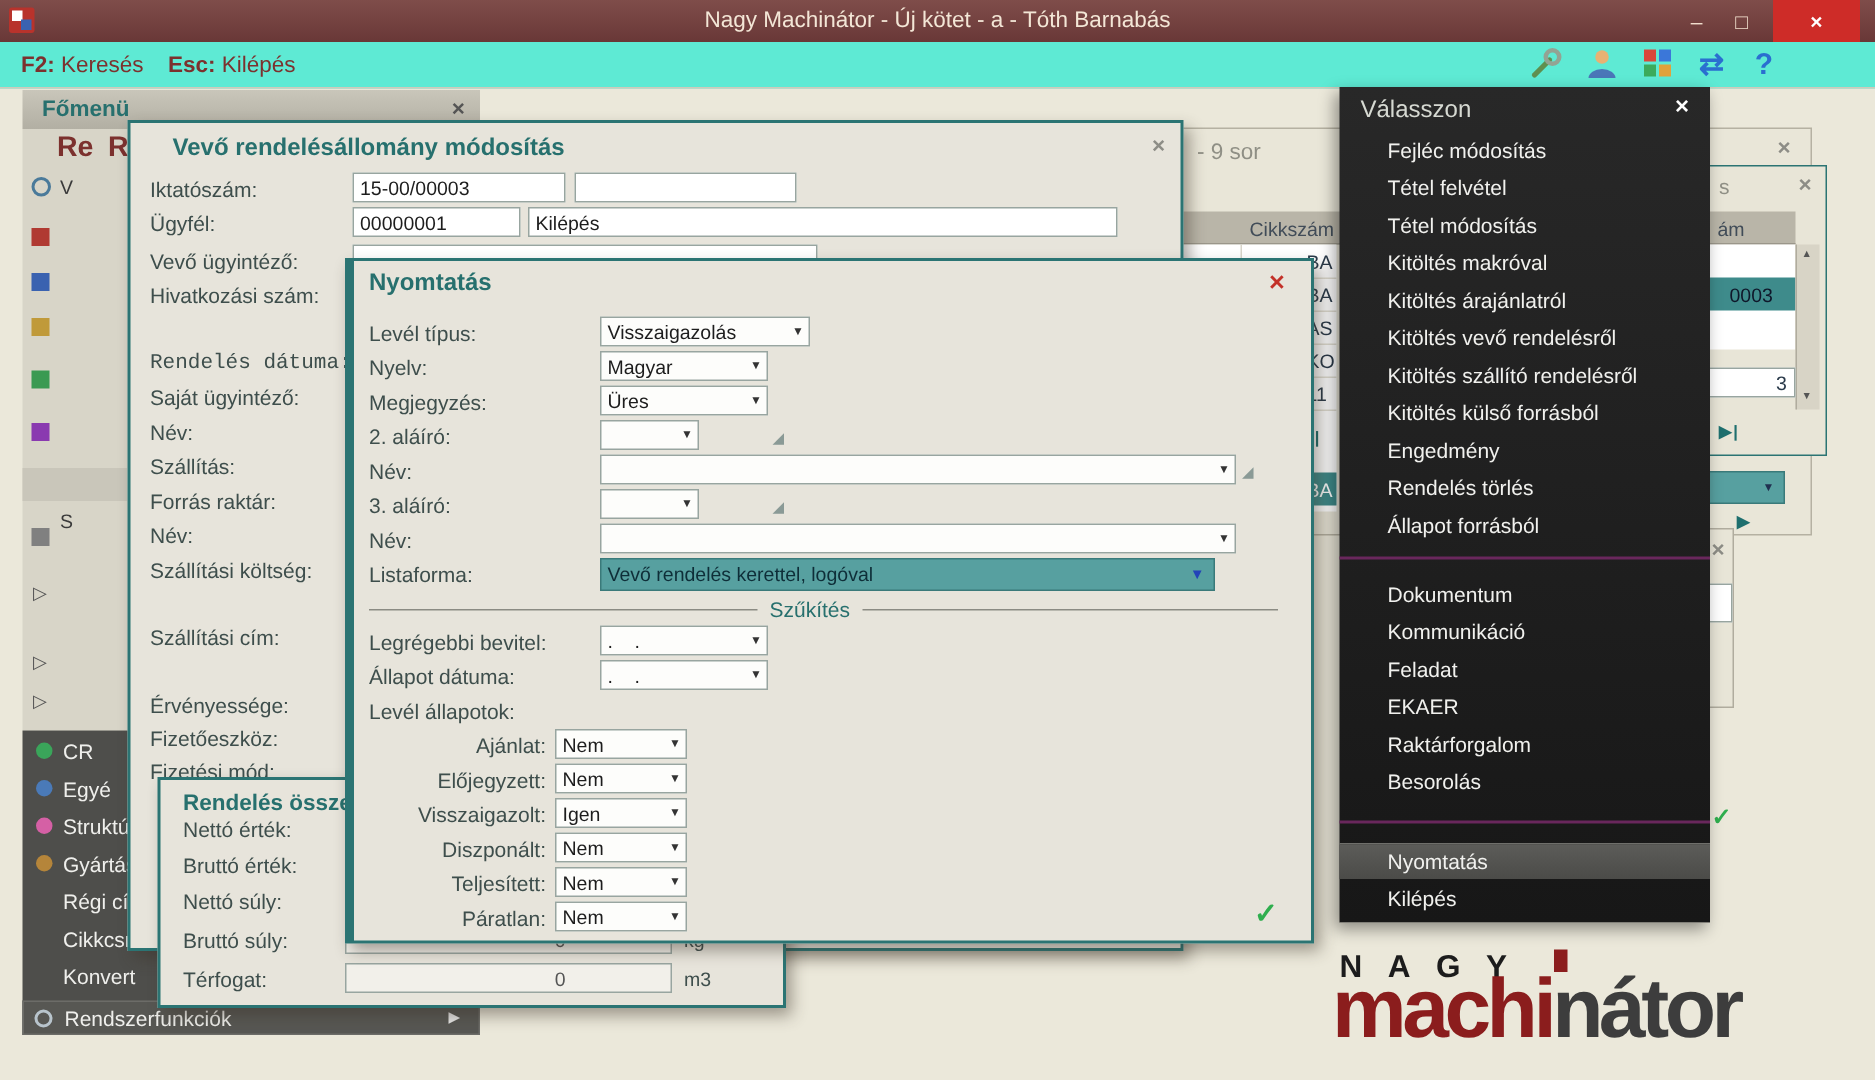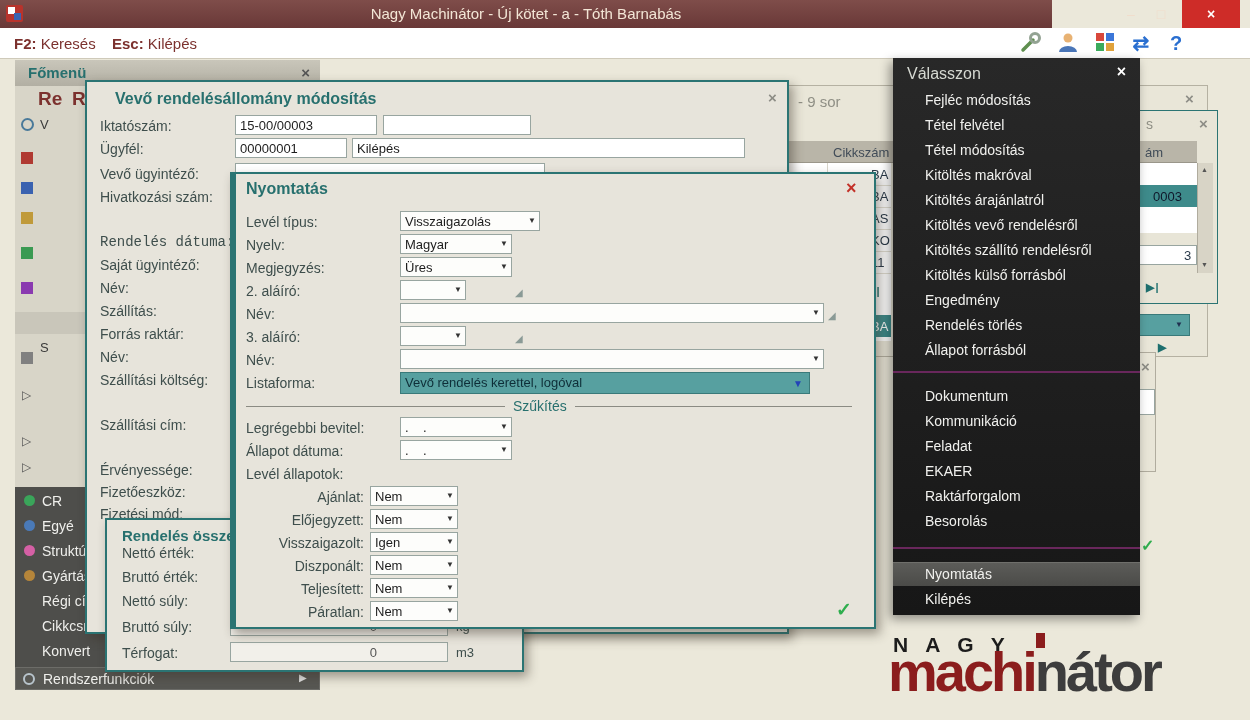--- a/index.html
+++ b/index.html
@@ -1,26 +1,26 @@
 <!DOCTYPE html>
 <html><head>
 <meta charset="utf-8">
 <style>
   html,body{margin:0;padding:0;background:#555;}
   #root{position:relative;width:1250px;height:720px;background:#ebe8da;font-family:"Liberation Sans",sans-serif;overflow:hidden;}
   .abs{position:absolute;}
   
-  .titlebar{position:absolute;left:0;top:0;width:1052px;height:28px;background:linear-gradient(#7f4d4a,#693837);}
+  .titlebar{position:absolute;left:0;top:0;width:1250px;height:28px;background:linear-gradient(#7f4d4a,#693837);}
   .tb-title{position:absolute;left:0;right:0;top:5px;text-align:center;font-size:15px;color:#f3e6d6;}
   .winbtn{position:absolute;top:0;height:28px;line-height:28px;text-align:center;font-size:14px;color:#f0ddcc;}
   .winclose{background:#ce2c28;color:#fff;font-weight:bold;}
   .appicon{position:absolute;left:6px;top:5px;width:17px;height:17px;background:#b8332c;border-radius:2px;}
   .appicon i{position:absolute;width:7px;height:7px;}
   
-  .toolbar{position:absolute;left:0;top:28px;width:1250px;height:30px;background:#ffffff;border-bottom:1px solid #cfcaba;}
+  .toolbar{position:absolute;left:0;top:28px;width:1250px;height:30px;background:#5eead4;border-bottom:1px solid #cfcaba;}
   .sc{position:absolute;top:7px;font-size:15px;color:#7c312e;white-space:nowrap;}
   .sckey{font-weight:bold;}
   .tool-ic{position:absolute;top:3px;width:26px;height:24px;text-align:center;line-height:24px;}
   
   .dlg{position:absolute;background:#e7e4db;border:2px solid #2b7473;box-shadow:4px 5px 10px rgba(60,50,40,.45);}
   .dlg-t{position:absolute;color:#27706e;font-weight:bold;font-size:16px;white-space:nowrap;}
   .cx{position:absolute;color:#8d8d86;font-weight:bold;font-size:15px;line-height:1;}
   .lbl{position:absolute;font-size:14px;color:#3e4e4c;white-space:nowrap;}
   .inp{position:absolute;background:#fff;border:1px solid #98a5a0;box-sizing:border-box;height:20px;font-size:13px;color:#1d1d1d;padding:2px 4px;white-space:pre;overflow:hidden;}
   .dd{position:absolute;background:#fdfdfb;border:1px solid #98a5a0;box-sizing:border-box;height:20px;font-size:13px;color:#1d1d1d;padding:2px 16px 2px 4px;overflow:hidden;}

